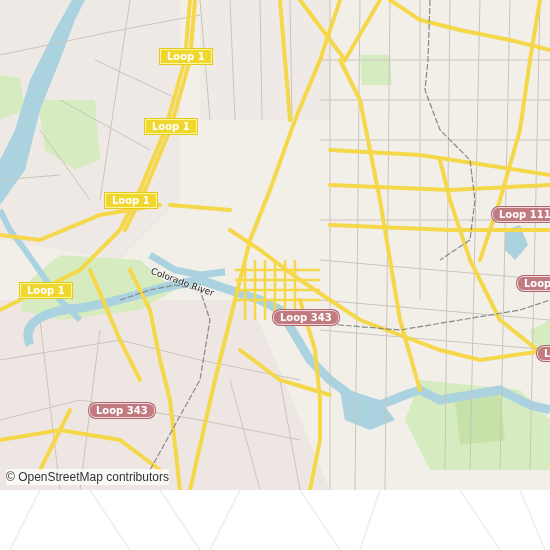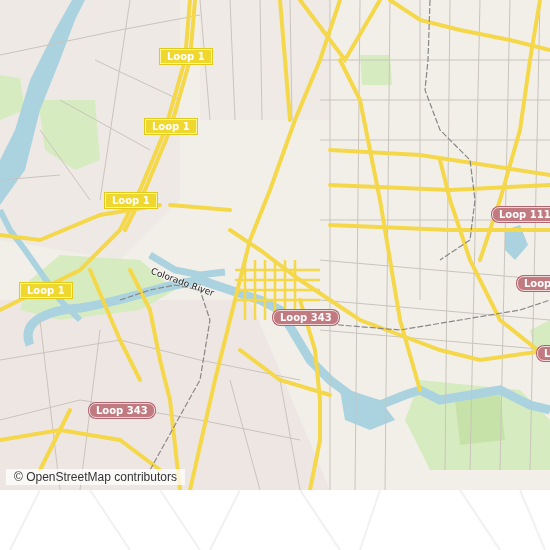--- a/index.html
+++ b/index.html
@@ -7,21 +7,21 @@
   #map{position:absolute;left:0;top:0;width:550px;height:490px;overflow:hidden;background:#f2efe9;}
   #map svg{position:absolute;left:0;top:0;}
   .shield{position:absolute;height:13px;line-height:13px;font-size:10px;font-weight:bold;color:#fff;padding:0 6px;white-space:nowrap;}
   .shield.y{background:#f0d72e;border:1px solid #fff7a0;box-shadow:0 0 0 1px #e3c91a;}
   .shield.r{background:#c07a80;border:1px solid #f0d8da;border-radius:7px;box-shadow:0 0 0 1px #b06670;}
   .river-label{position:absolute;font-size:9px;color:#222;transform:rotate(20deg);transform-origin:left top;white-space:nowrap;text-shadow:0 0 2px #fff,0 0 2px #fff;}
   #popup{position:absolute;left:189px;top:124px;width:172px;height:138px;border-radius:4px;overflow:visible;box-shadow:0 1px 4px rgba(0,0,0,.25);}
   #popup .top{height:105px;background:#22b767;border-radius:4px 4px 0 0;display:flex;align-items:center;justify-content:center;cursor:pointer;}
   #popup .bottom{height:33px;background:#fff;border-radius:0 0 4px 4px;display:flex;align-items:center;justify-content:center;font-size:15px;color:#333;cursor:pointer;}
   #popup .tip{position:absolute;left:78px;bottom:-8px;width:0;height:0;border-left:8px solid transparent;border-right:8px solid transparent;border-top:8px solid #fff;}
-  #attrib{position:absolute;left:6px;top:469px;font-family:"Liberation Sans",sans-serif;font-size:12px;color:#333;background:rgba(255,255,255,0.75);padding:1px 8px;}
+  #attrib{position:absolute;left:6px;top:469px;font-family:"Liberation Sans",sans-serif;font-size:12px;color:#333;background:rgba(255,255,255,0.75);padding:1px 0;}
   #footer{position:absolute;left:0;top:490px;width:550px;height:60px;background:#fff;}
   #footer svg.bg{position:absolute;left:0;top:0;}
 </style>
 </head>
 <body>
 
 <div id="map">
   <svg width="550" height="490" viewBox="0 0 550 490">
 
     <rect x="0" y="0" width="550" height="490" fill="#f2efe9"></rect>

